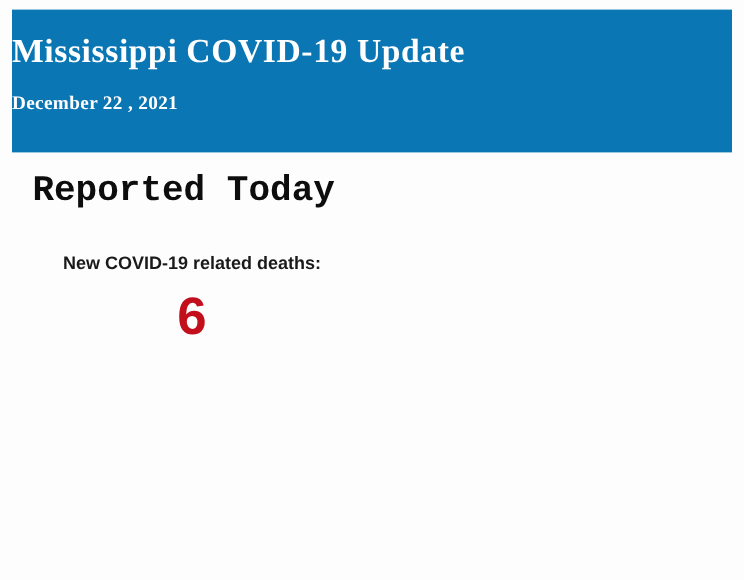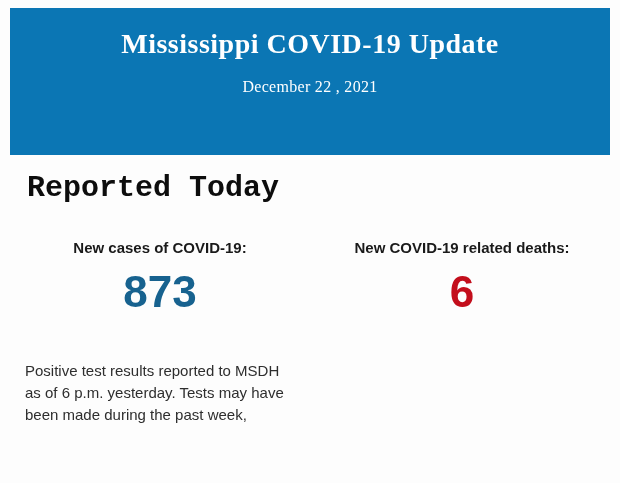--- a/index.html
+++ b/index.html
@@ -16,37 +16,37 @@
   html, body { margin: 0; padding: 0; }
   body {
     width: 620px;
     height: 483px;
     background: var(--page-bg, #fdfdfd);
     font-family: "Liberation Sans", sans-serif;
     overflow: hidden;
   }
   .banner {
     margin: 8px 10px 0 10px;
-    height: 147px;
+    height: 119px;
     background: var(--header-bg, #0b76b4);
     color: var(--header-text, #ffffff);
-    text-align: center;
+    text-align: left;
     font-family: "Liberation Serif", serif;
     padding-top: 19px;
   }
   .banner-title {
     font-size: 28px;
     font-weight: bold;
     letter-spacing: 0.5px;
     line-height: 1.2;
   }
   .banner-date {
     margin-top: 17px;
     font-size: 16px;
-    font-weight: normal;
+    font-weight: bold;
     letter-spacing: 0.3px;
   }
   .page-heading {
     margin: 16px 0 0 27px;
     font-family: Liberation Mono, monospace;
     font-size: 30px;
     font-weight: bold;
     color: var(--heading-text, #0d0d0d);
     line-height: 1.15;
   }
@@ -87,21 +87,16 @@
 
 <div class="banner">
   <div class="banner-title">Mississippi COVID-19 Update</div>
   <div class="banner-date">December 22 , 2021</div>
 </div>
 
 <div class="page-heading">Reported Today</div>
 
 <div class="stats">
   <div class="stat">
-    <div class="stat-label">New cases of COVID-19:</div>
-    <div class="stat-value cases">873</div>
-    <div class="stat-desc">Positive test results reported to MSDH as of 6 p.m. yesterday. Tests may have been made during the past week,</div>
-  </div>
-  <div class="stat">
     <div class="stat-label">New COVID-19 related deaths:</div>
     <div class="stat-value deaths">6</div>
   </div>
 </div>
 
 </body></html>

